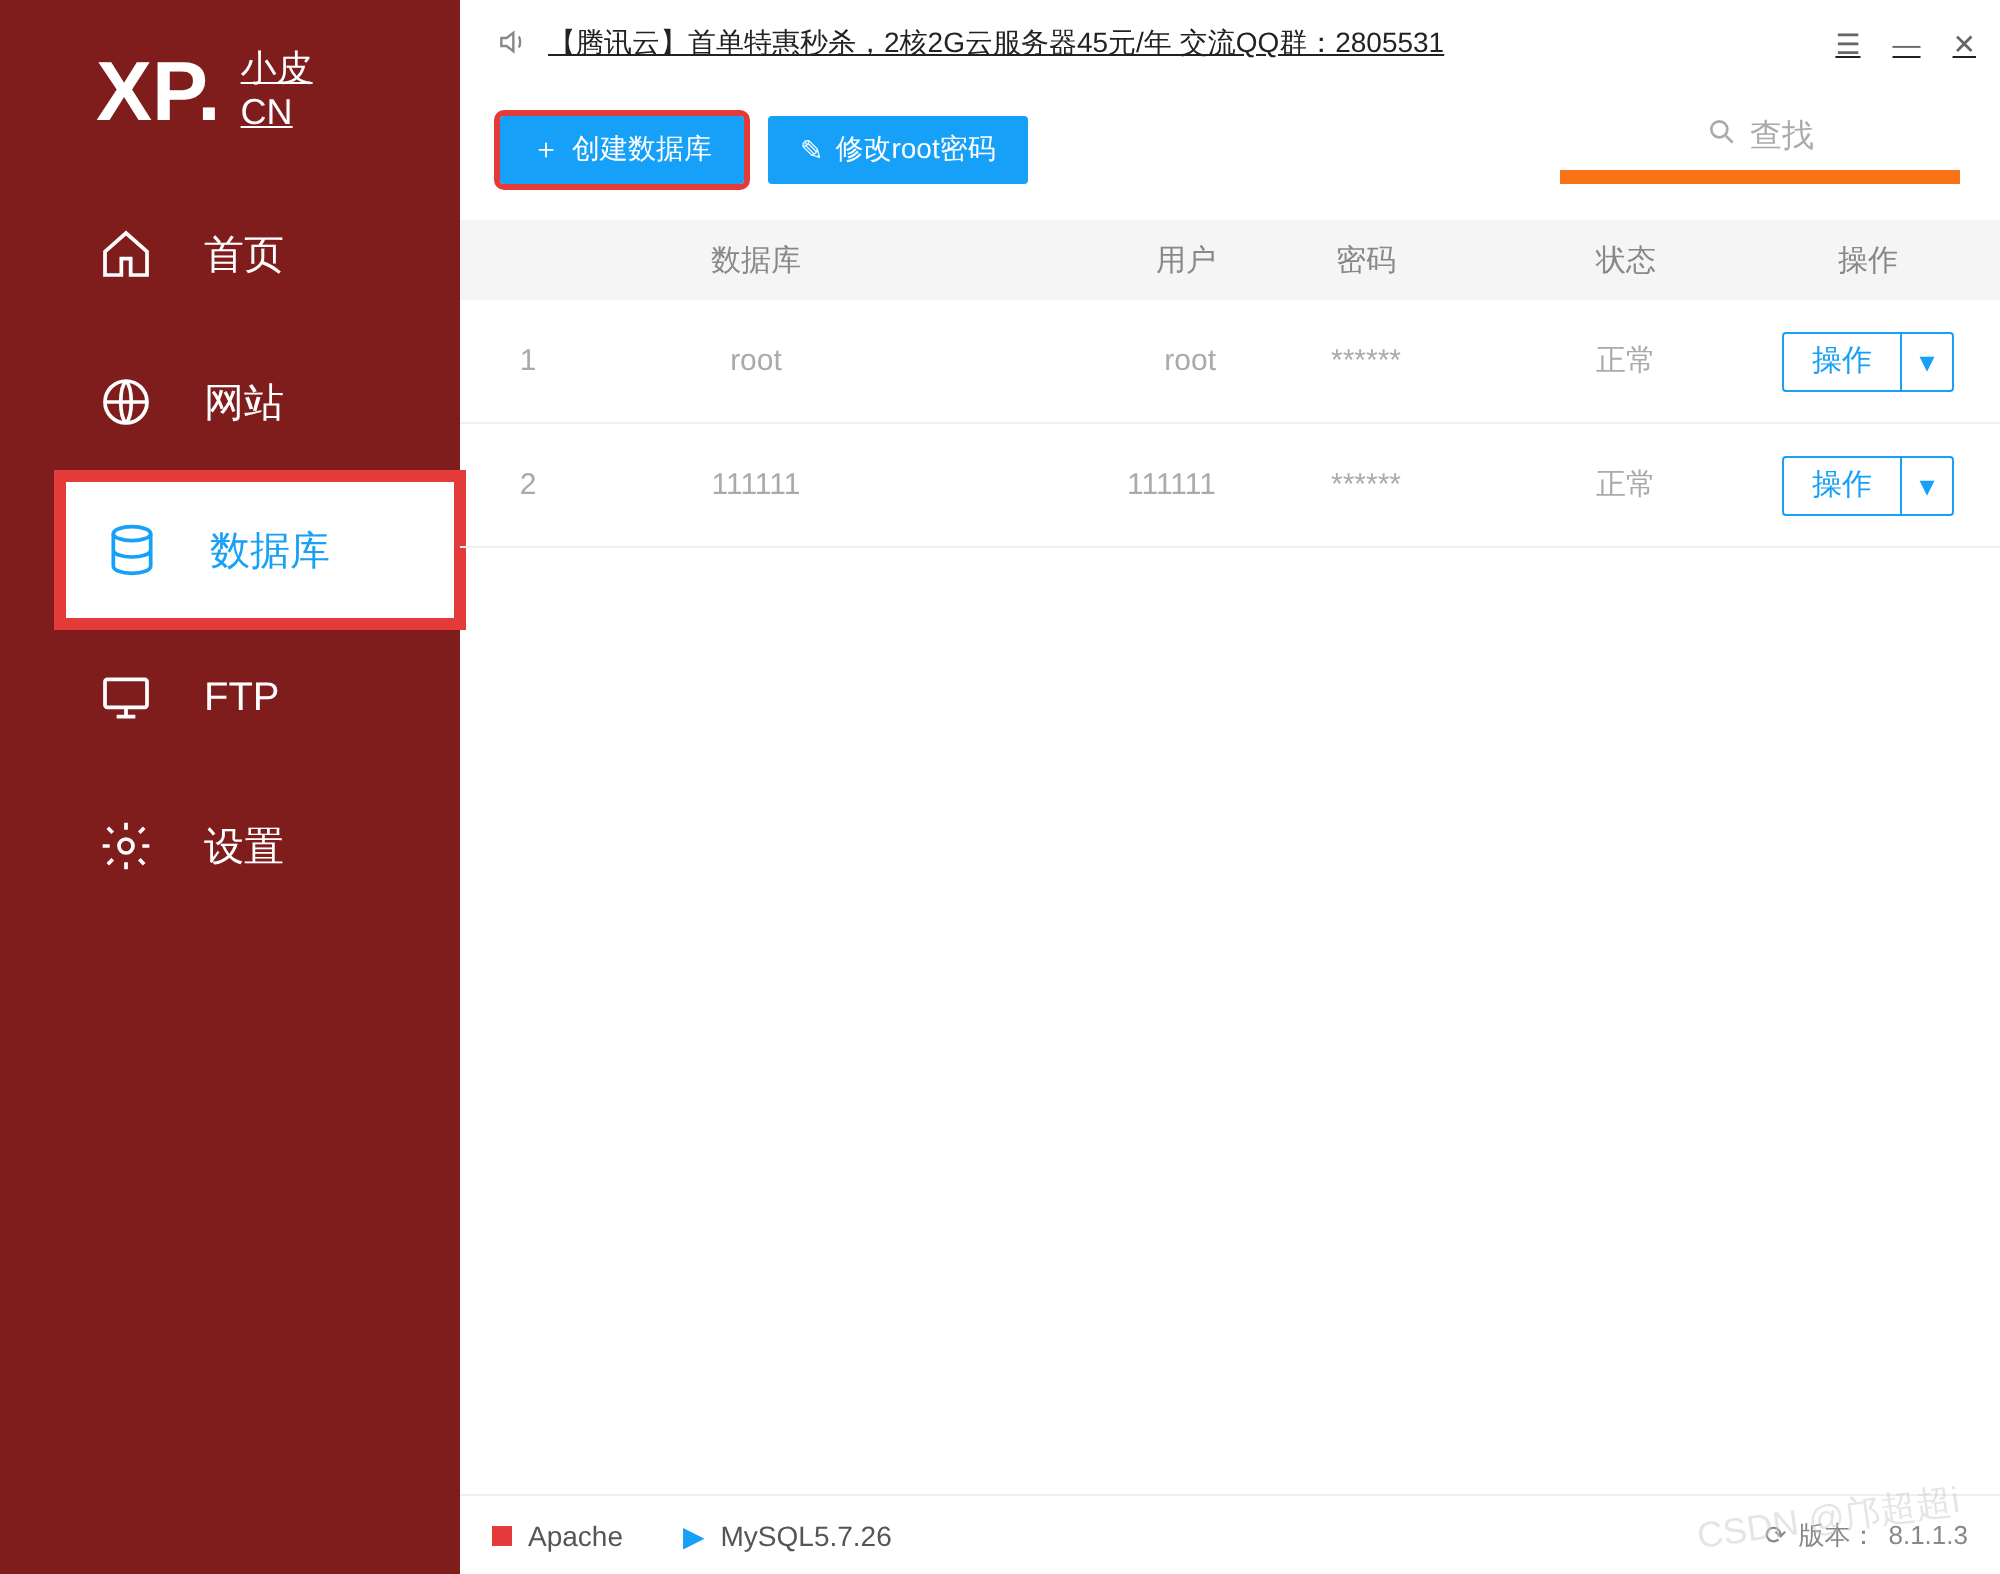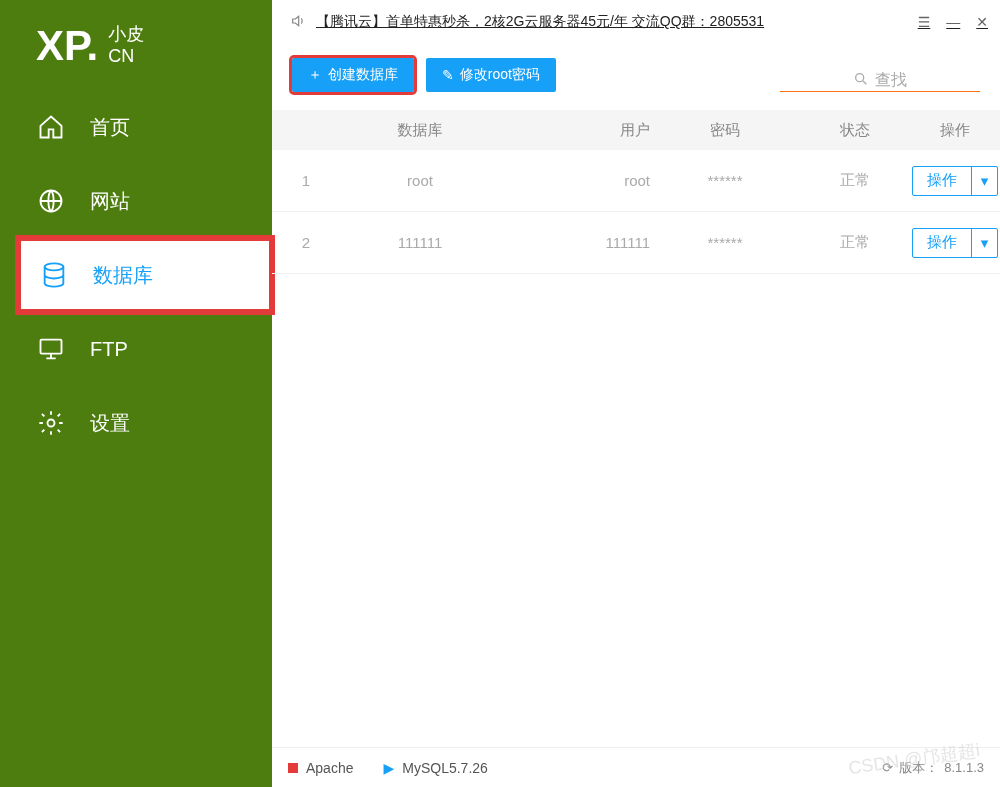--- a/index.html
+++ b/index.html
@@ -11,44 +11,46 @@
       background: #fff;
       position: relative;
     }
     .app {
       display: flex;
       width: 100%;
       height: 100%;
     }
     
     .sidebar {
-      width: 272px;
-      background: #4d7c0f;
+      width: 230px;
+      background: #7f1d1d;
       color: #fff;
       flex-shrink: 0;
       display: flex;
       flex-direction: column;
+      padding-left: 12px;
     }
     .logo {
       padding: 22px 28px 20px 36px;
       display: flex;
       align-items: center;
       gap: 10px;
     }
     .logo-xp {
       font-size: 42px;
       font-weight: 700;
       letter-spacing: 0px;
     }
     .logo-right {
       display: flex;
       flex-direction: column;
       font-size: 18px;
       line-height: 1.2;
       font-weight: 500;
+      text-decoration: underline;
     }
     .nav { list-style: none; }
     .nav-item {
       display: flex;
       align-items: center;
       gap: 24px;
       padding: 0 0 0 36px;
       height: 74px;
       font-size: 20px;
       cursor: pointer;
@@ -102,23 +104,23 @@
       gap: 6px;
     }
     .highlight-red {
       outline: 3px solid #e33a3a;
       outline-offset: 0px;
     }
     .search-box {
       margin-left: auto;
       width: 200px;
       height: 34px;
-      border-bottom: 1px solid #f97316;
-      display: flex;
-      align-items: flex-end;
+      border-bottom: 7px solid #f97316;
+      display: flex;
+      align-items: flex-start;
       justify-content: center;
       color: #aaa;
       gap: 6px;
       font-size: 16px;
     }
     
     .table {
       width: 100%;
     }
     .thead {

